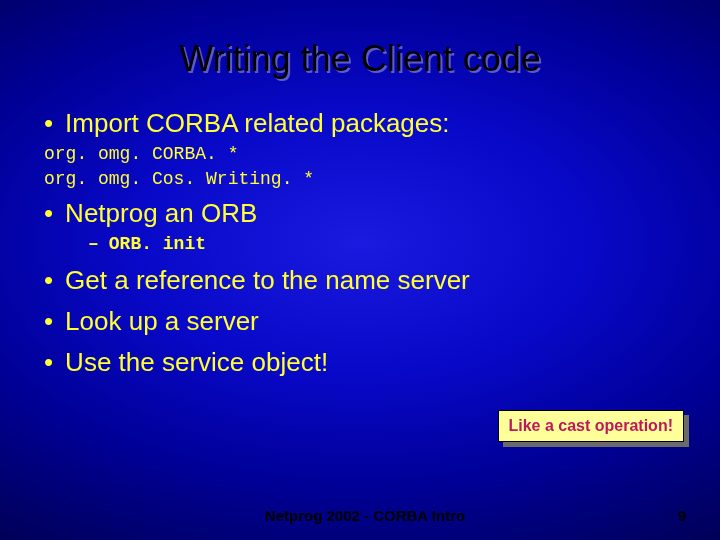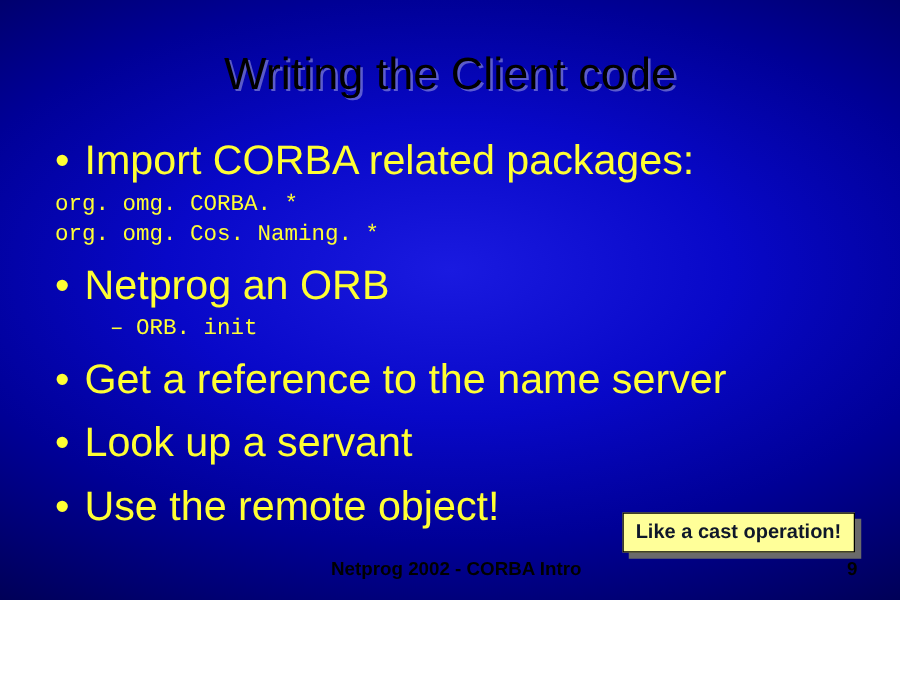--- a/index.html
+++ b/index.html
@@ -1,19 +1,19 @@
 <!DOCTYPE html>
 <html><head>
 <meta charset="utf-8">
 <style>
   * { margin: 0; padding: 0; box-sizing: border-box; }
   html, body { width: 720px; height: 540px; overflow: hidden; }
   .slide {
     width: 720px;
-    height: 480px;
+    height: 540px;
     background: radial-gradient(ellipse 90% 70% at 50% 45%, #1a1ae0 0%, #0808c8 35%, #000096 65%, #000050 100%);
     position: relative;
     font-family: Arial, Helvetica, sans-serif;
     color: #ffff33;
   }
   .title {
     color: #000000;
     background: transparent;
     text-align: center;
     font-size: 36px;
@@ -24,21 +24,21 @@
   }
   .content {
     padding: 12px 44px 0 44px;
   }
   .b1 {
     list-style: none;
     margin: 0;
     padding: 0;
   }
   .b1 > li {
-    font-size: 33px;
+    font-size: 26px;
     line-height: 1.35;
     padding-left: 24px;
     text-indent: -24px;
     margin-top: 6px;
     font-family: Arial, Helvetica, sans-serif;
   }
   .b1 > li::before {
     content: "•";
     color: #ffff33;
     margin-right: 12px;
@@ -63,39 +63,40 @@
     margin-left: 44px;
     margin-top: 2px;
   }
   .b2 > li::before {
     content: "–";
     margin-right: 10px;
   }
   .b2 > li.codefont {
     font-family: "Courier New", Courier, monospace;
     font-size: 18px;
+    font-weight: bold;
   }
   .callout {
     position: absolute;
     right: 36px;
     top: 410px;
   }
   .callout-shadow {
     position: absolute;
     left: 5px;
     top: 5px;
     width: 100%;
     height: 100%;
     background: #6a6a6a;
   }
   .callout-box {
     position: relative;
     background: #ffff99;
     border: 1px solid #000;
-    color: #0f172a;
+    color: #be185d;
     font-size: 16px;
     font-weight: bold;
     padding: 6px 10px;
     white-space: nowrap;
     font-family: Arial, Helvetica, sans-serif;
   }
   .footer {
     position: absolute;
     bottom: 16px;
     left: 5px;
@@ -121,36 +122,36 @@
 
 <div class="slide">
 
   <div class="title">Writing the Client code</div>
 
   <div class="content">
     <ul class="b1">
       <li>Import CORBA related packages:</li>
     </ul>
     <div class="code-sub">org. omg. CORBA. *</div>
-    <div class="code-sub">org. omg. Cos. Naming. *</div>
+    <div class="code-sub">org. omg. Cos. Writing. *</div>
 
     <ul class="b1">
       <li>Netprog an ORB</li>
     </ul>
     <ul class="b2">
       <li class="codefont">ORB. init</li>
     </ul>
 
     <ul class="b1">
       <li>Get a reference to the name server</li>
     </ul>
 
     <ul class="b1">
-      <li>Look up a servant</li>
-      <li>Use the remote object!</li>
+      <li>Look up a server</li>
+      <li>Use the service object!</li>
     </ul>
   </div>
 
   <div class="callout">
     <div class="callout-shadow"></div>
     <div class="callout-box">Like a cast operation!</div>
   </div>
 
   <div class="footer">Netprog 2002  -  CORBA Intro</div>
   <div class="pagenum">9</div>

